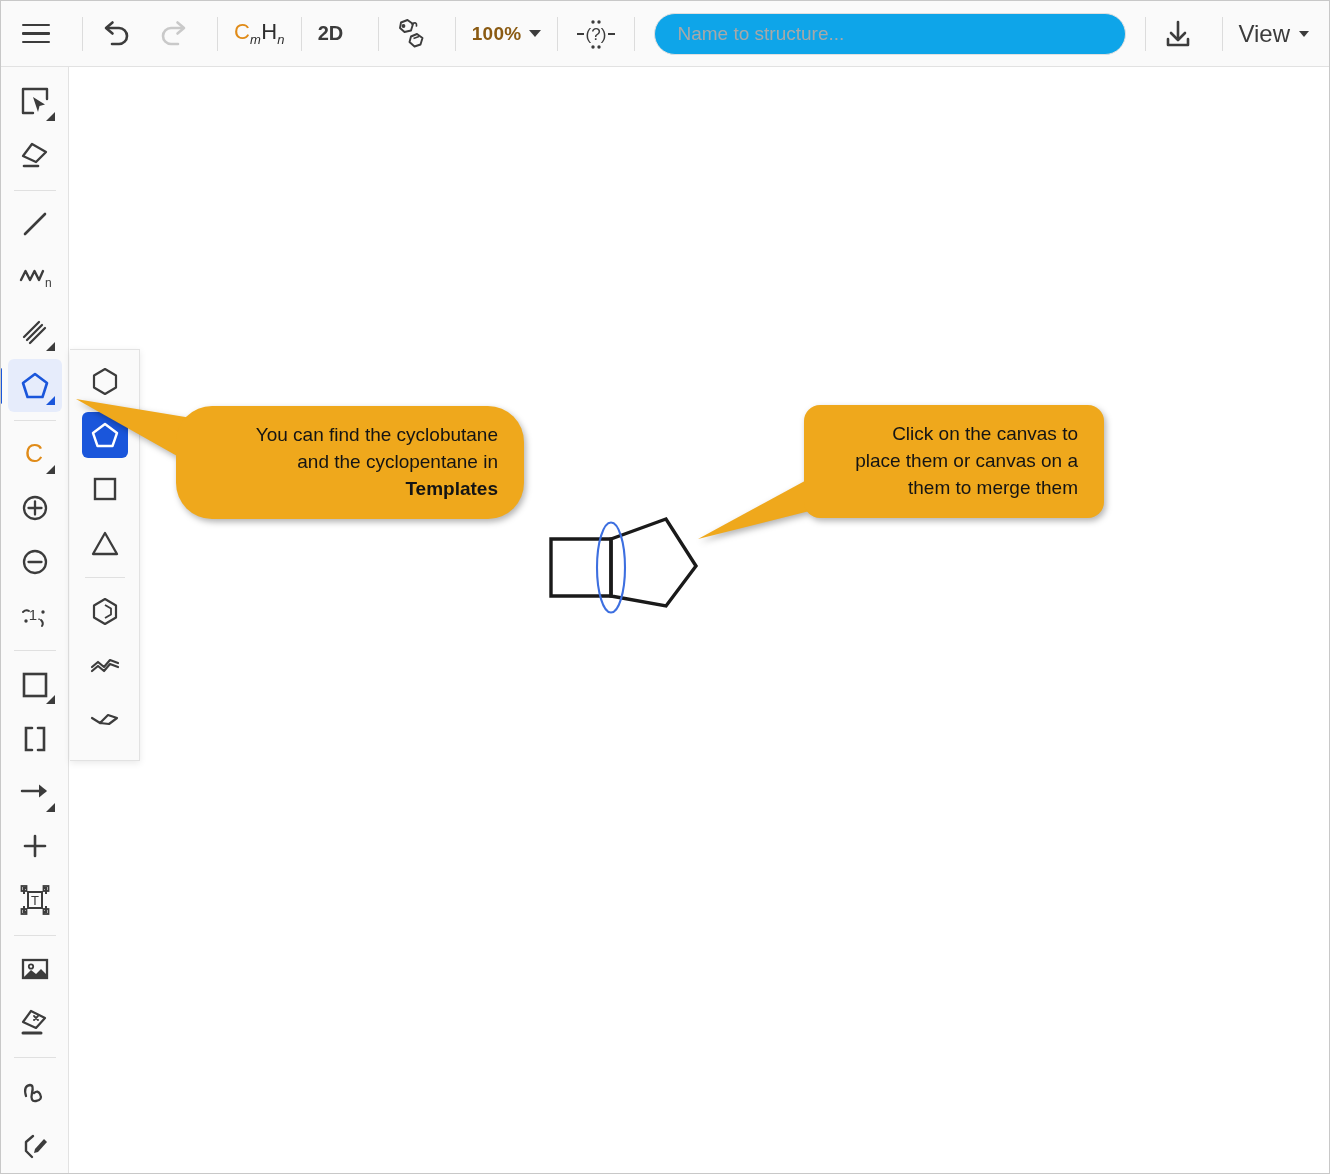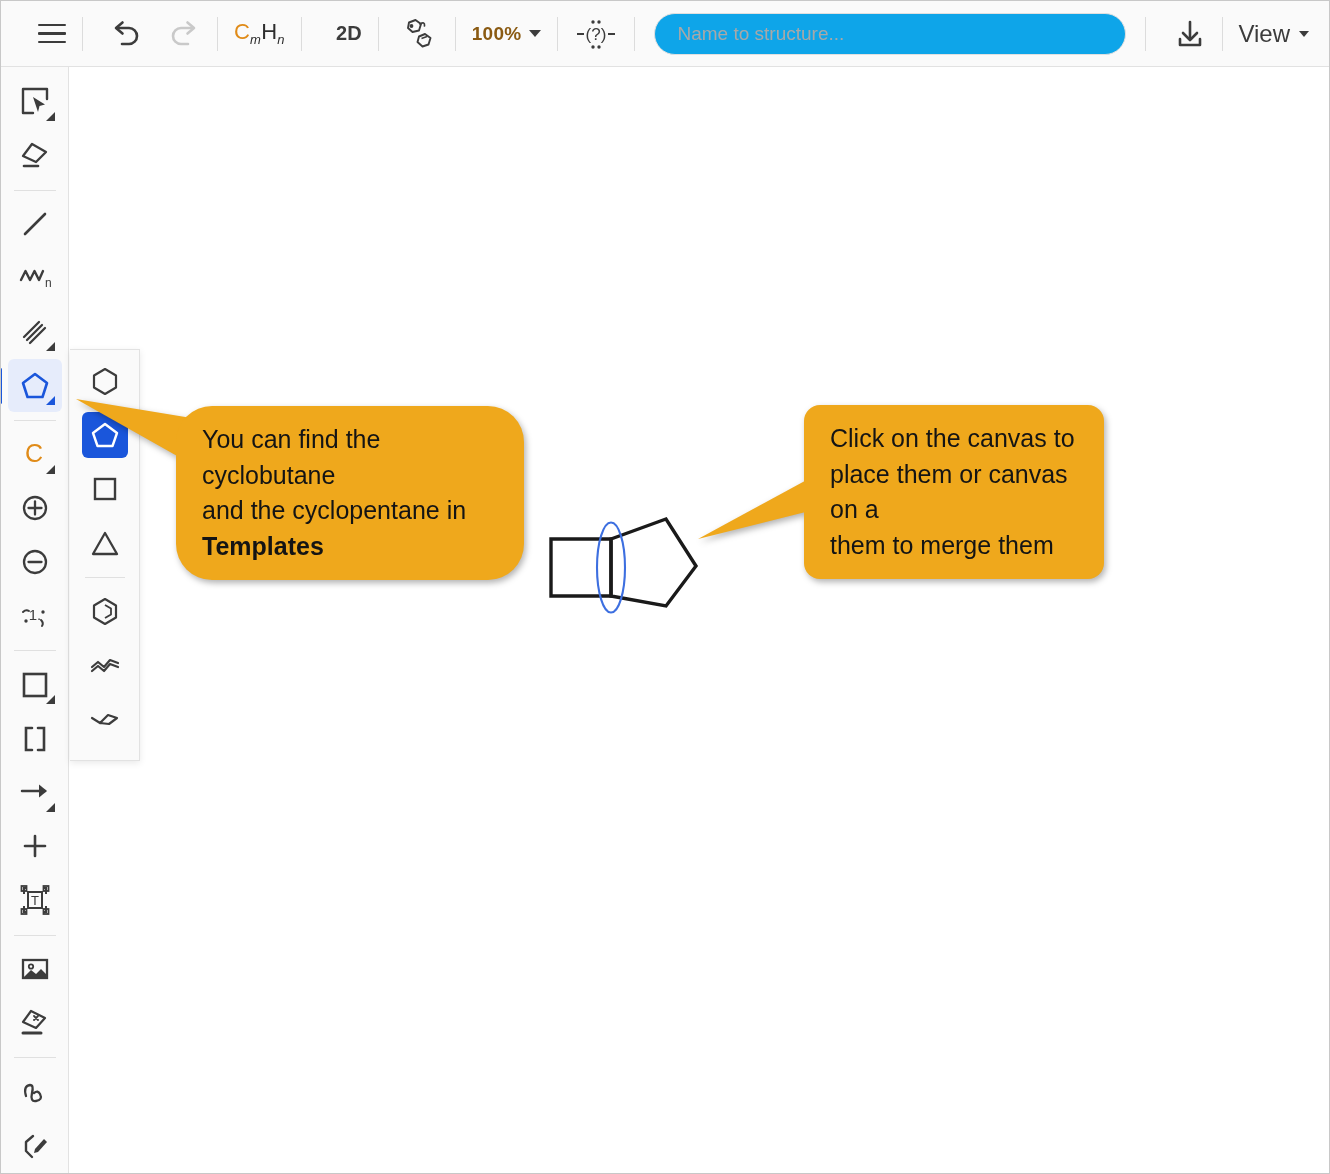--- a/index.html
+++ b/index.html
@@ -8,21 +8,21 @@
     position:relative;width:1330px;height:1174px;box-sizing:border-box;
     border:1px solid #c8c8c8;background:#fff;overflow:hidden;
   }
   
   .toolbar{
     position:absolute;left:0;top:0;width:100%;height:66px;
     background:#fafafa;border-bottom:1px solid #e2e2e2;
     display:flex;align-items:center;box-sizing:border-box;padding:0 14px;
   }
   .tb-btn{
-    display:flex;align-items:center;justify-content:flex-end;
+    display:flex;align-items:center;justify-content:flex-start;
     height:44px;min-width:44px;border-radius:4px;cursor:pointer;
     color:#3c3c3c;background:transparent;border:none;padding:0 7px;
   }
   .tb-sep{width:1px;height:34px;background:#dcdcdc;margin:0 9px;}
   .hamburger{width:28px;height:20px;position:relative;}
   .hamburger i{position:absolute;left:0;width:28px;height:2.6px;background:#3c3c3c;border-radius:1px;}
   .hamburger i:nth-child(1){top:0;}
   .hamburger i:nth-child(2){top:8.6px;}
   .hamburger i:nth-child(3){top:17.2px;}
   .formula{font-size:22px;color:#2e2e2e;letter-spacing:.2px;}
@@ -77,21 +77,21 @@
   .ttool.sel{background:#1a56db;color:#fff;}
   .tdiv{width:40px;height:1px;background:#e0e0e0;margin:3px 0 10px 0;}
 
   
   .canvas{position:absolute;left:68px;top:66px;right:0;bottom:0;background:#fff;overflow:hidden;}
 
   
   .callout{position:absolute;z-index:40;filter:drop-shadow(2px 3px 3px rgba(0,0,0,.30));}
   .bubble{
     background:#efa81c;border-radius:36px;padding:16px 26px;box-sizing:border-box;
-    text-align:left;color:#141414;font-size:25px;line-height:1.42;position:relative;z-index:2;
+    text-align:right;color:#141414;font-size:19px;line-height:1.42;position:relative;z-index:2;
   }
   .bubble b{font-weight:bold;}
   .tail{position:absolute;z-index:1;}
 </style>
 </head>
 <body>
 
 <div class="app">
 
   <div class="toolbar">

